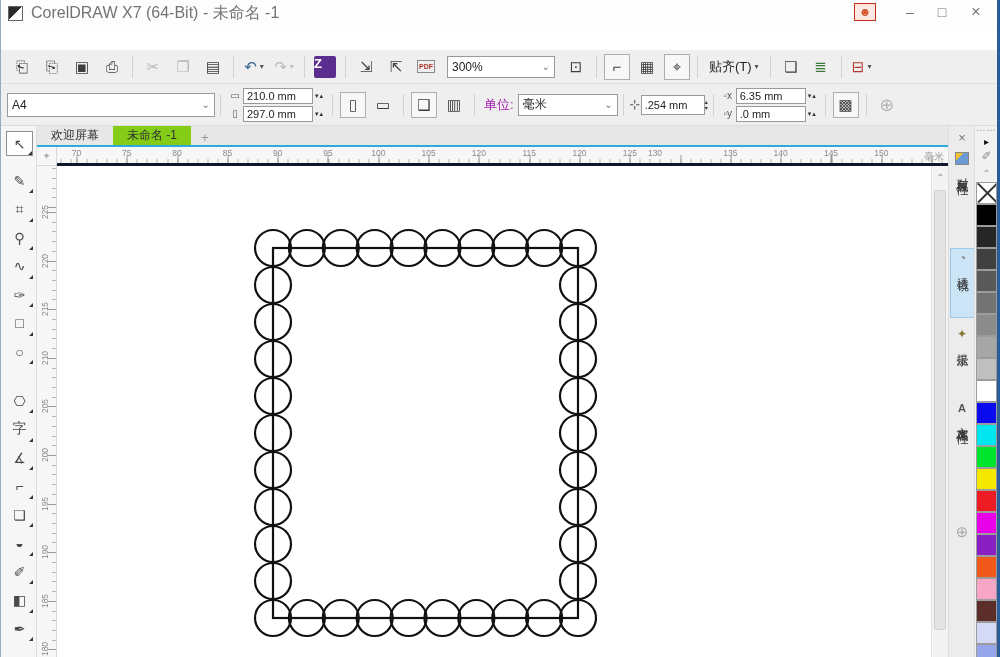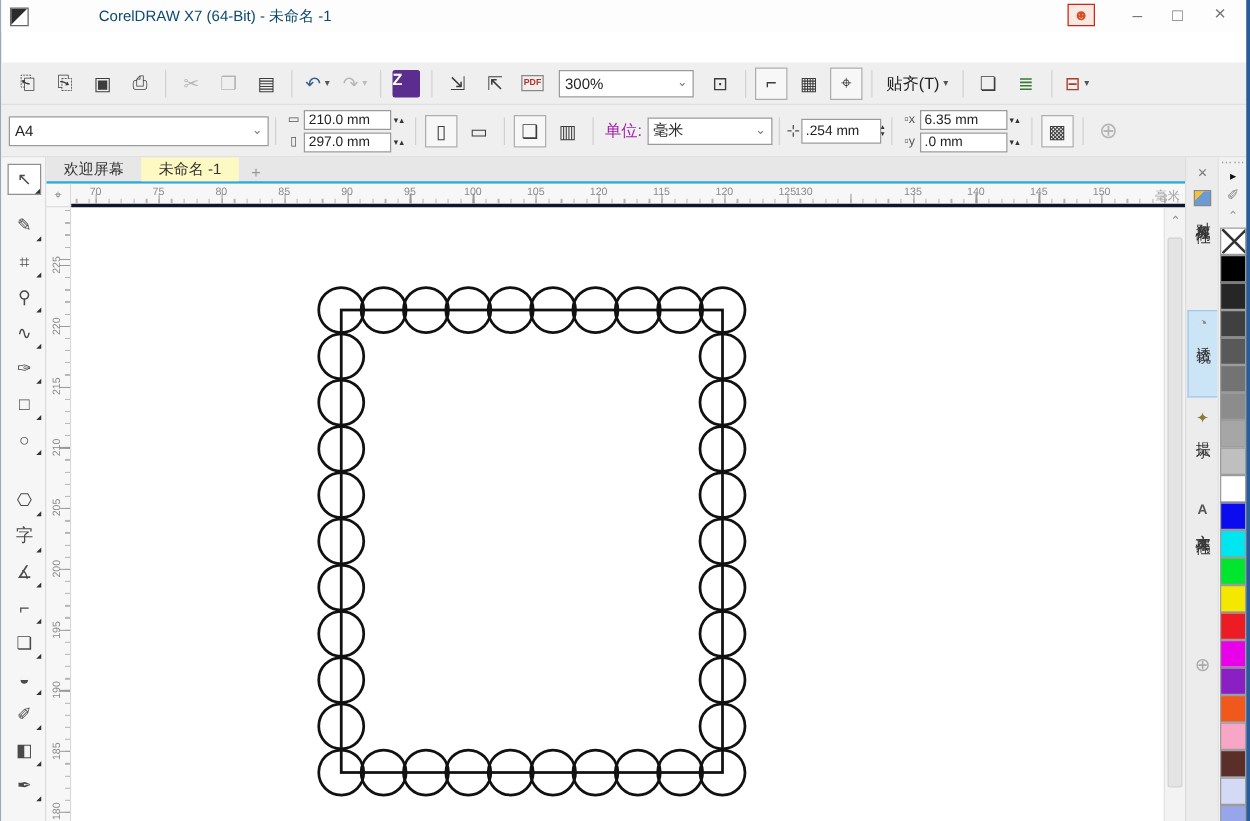--- a/index.html
+++ b/index.html
@@ -3,21 +3,21 @@
 <meta charset="utf-8">
 <style>
   html,body{margin:0;padding:0;background:#888;}
   *{box-sizing:border-box;font-family:"Liberation Sans","DejaVu Sans",sans-serif;}
   .app{position:relative;width:1000px;height:657px;background:#fff;overflow:hidden;border-left:1px solid #9ab;}
   .win-edge{position:absolute;right:0;top:0;width:3px;height:657px;background:#2b5c9a;}
 
   
   .titlebar{position:absolute;left:0;top:0;width:997px;height:26px;background:#fdfdfd;display:flex;align-items:center;}
   .tb-logo{width:15px;height:15px;margin:0 8px 0 7px;background:linear-gradient(135deg,#2b2b2b 48%,#ffffff 50%);border:1px solid #666;}
-  .tb-title{font-size:12px;color:#0c4a6e;margin-left:48px;}
+  .tb-title{font-size:16px;color:#737373;}
   .tb-account{position:absolute;right:122px;top:3px;width:22px;height:18px;border:1px solid #c92a17;background:#fbe8e2;color:#d4502a;font-size:12px;display:flex;align-items:center;justify-content:center;}
   .tb-btn{position:absolute;top:0;width:28px;height:24px;display:flex;align-items:center;justify-content:center;color:#777;font-size:14px;}
   .tb-min{right:74px;} .tb-max{right:42px;} .tb-close{right:8px;font-size:16px;}
 
   
   .menubar{position:absolute;left:0;top:26px;width:997px;height:24px;background:#eeeeee;display:flex;align-items:center;padding-left:10px;border-bottom:1px solid #e2e2e2;}
   .menu-item{font-size:13px;color:#222;padding:0 11px;height:100%;display:flex;align-items:center;}
 
   
   .stdbar{position:absolute;left:0;top:50px;width:997px;height:34px;background:#efefef;display:flex;align-items:center;padding-left:6px;border-bottom:1px solid #e0e0e0;}
@@ -41,21 +41,21 @@
   .tinyico{font-size:10px;color:#555;width:12px;text-align:center;}
   .mmfield{width:70px;height:16px;border:1px solid #9a9a9a;font-size:11px;padding:0 3px;color:#222;background:#fff;}
   .spin2{font-size:7px;color:#333;letter-spacing:1px;}
   .spinv{display:flex;flex-direction:column;font-size:6px;line-height:6px;color:#333;}
   .pblabel{font-size:13px;color:#a21caf;margin:0 4px;}
   .nudgefield{width:64px;height:20px;border:1px solid #9a9a9a;font-size:11px;padding:0 3px;background:#fff;color:#222;}
 
   
   .tabbar{position:absolute;left:36px;top:126px;width:911px;height:21px;background:#e7e7e7;display:flex;align-items:flex-end;border-bottom:2px solid #2da9da;}
   .doctab{height:19px;display:flex;align-items:center;padding:0 14px;font-size:12px;color:#333;}
-  .doctab.active{background:#fef9c3;}
+  .doctab.active{background:#84cc16;}
   .newtab{font-size:13px;color:#999;padding:0 10px;}
 
   
   .ruler-corner{position:absolute;left:36px;top:147px;width:20px;height:19px;background:#f7f7f7;border-right:1px solid #d8d8d8;border-bottom:1px solid #d8d8d8;color:#8a8a8a;font-size:10px;display:flex;align-items:center;justify-content:center;}
   .hruler{position:absolute;left:56px;top:147px;width:891px;height:19px;background:#f7f7f7;border-bottom:3px solid #0f172a;overflow:hidden;}
   .hruler .ticks-minor{position:absolute;left:0;bottom:0;width:100%;height:4px;background:repeating-linear-gradient(90deg,#b5b5b5 0 1px,transparent 1px 10.06px);background-position-x:19.5px;}
   .hruler .ticks-major{position:absolute;left:0;bottom:0;width:100%;height:8px;background:repeating-linear-gradient(90deg,#9a9a9a 0 1px,transparent 1px 50.3px);background-position-x:19.5px;}
   .hruler .rlabel{position:absolute;top:1px;transform:translateX(-50%);font-size:8.5px;color:#8a8a8a;}
   .hruler .runit{position:absolute;right:4px;top:3px;font-size:10px;color:#a0a0a0;}
   .vruler{position:absolute;left:36px;top:166px;width:20px;height:491px;background:#f7f7f7;border-right:1px solid #d8d8d8;overflow:hidden;}
@@ -267,21 +267,21 @@
       <span class="rlabel" style="left: 120.1px;">80</span>
       <span class="rlabel" style="left: 170.4px;">85</span>
       <span class="rlabel" style="left: 220.7px;">90</span>
       <span class="rlabel" style="left: 271px;">95</span>
       <span class="rlabel" style="left: 321.3px;">100</span>
       <span class="rlabel" style="left: 371.6px;">105</span>
       <span class="rlabel" style="left: 421.9px;">120</span>
       <span class="rlabel" style="left: 472.2px;">115</span>
       <span class="rlabel" style="left: 522.5px;">120</span>
       <span class="rlabel" style="left: 572.8px;">125</span>
-      <span class="rlabel" style="left: 586px;">130</span>
+      <span class="rlabel" style="left: 598px;">130</span>
       <span class="rlabel" style="left: 673.4px;">135</span>
       <span class="rlabel" style="left: 723.7px;">140</span>
       <span class="rlabel" style="left: 774px;">145</span>
       <span class="rlabel" style="left: 824.3px;">150</span>
       <span class="runit">毫米</span>
     </div>
   <div class="vruler" id="vruler">
     <div class="ticks-minor"></div>
       <div class="ticks-major"></div>
   <span class="rlabel" style="top: 46px;">225</span>

